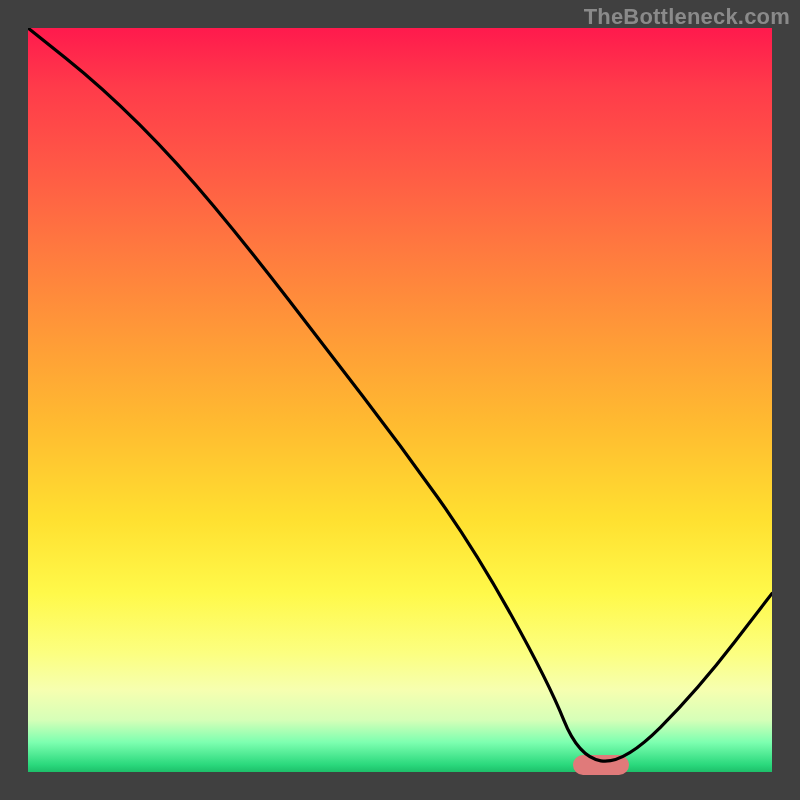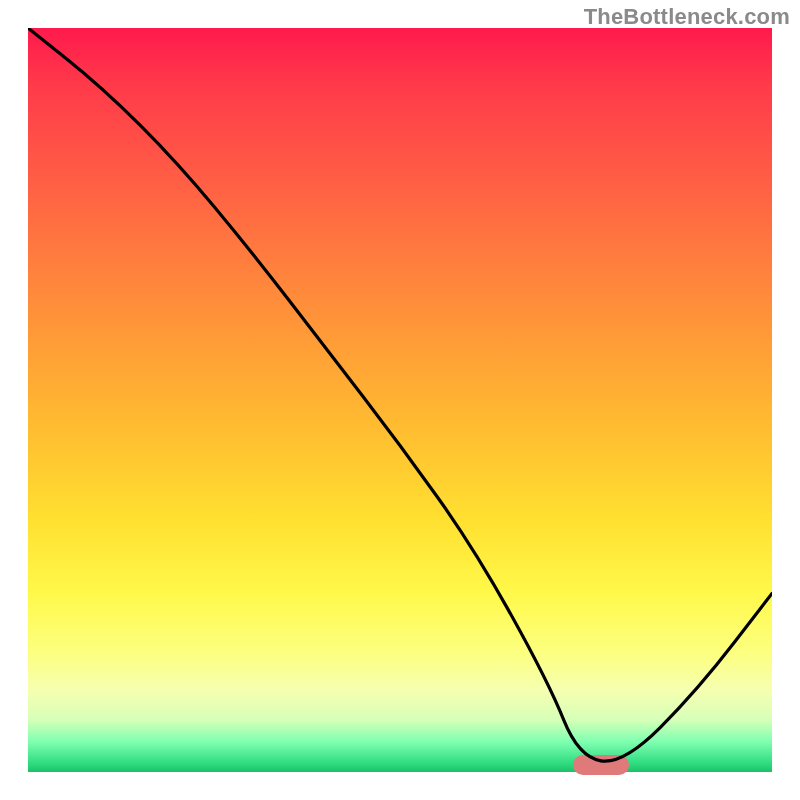--- a/index.html
+++ b/index.html
@@ -10,21 +10,21 @@
     background: #000;
     overflow: hidden;
     font-family: Arial, Helvetica, sans-serif;
   }
   .frame {
     position: absolute;
     left: 0;
     top: 0;
     width: 800px;
     height: 800px;
-    background: #ffffff;
+    background: #404040;
   }
   .plot {
     position: absolute;
     left: 28px;
     top: 28px;
     width: 744px;
     height: 744px;
     background: linear-gradient(
       to bottom,
       #ff1a4d 0%,

